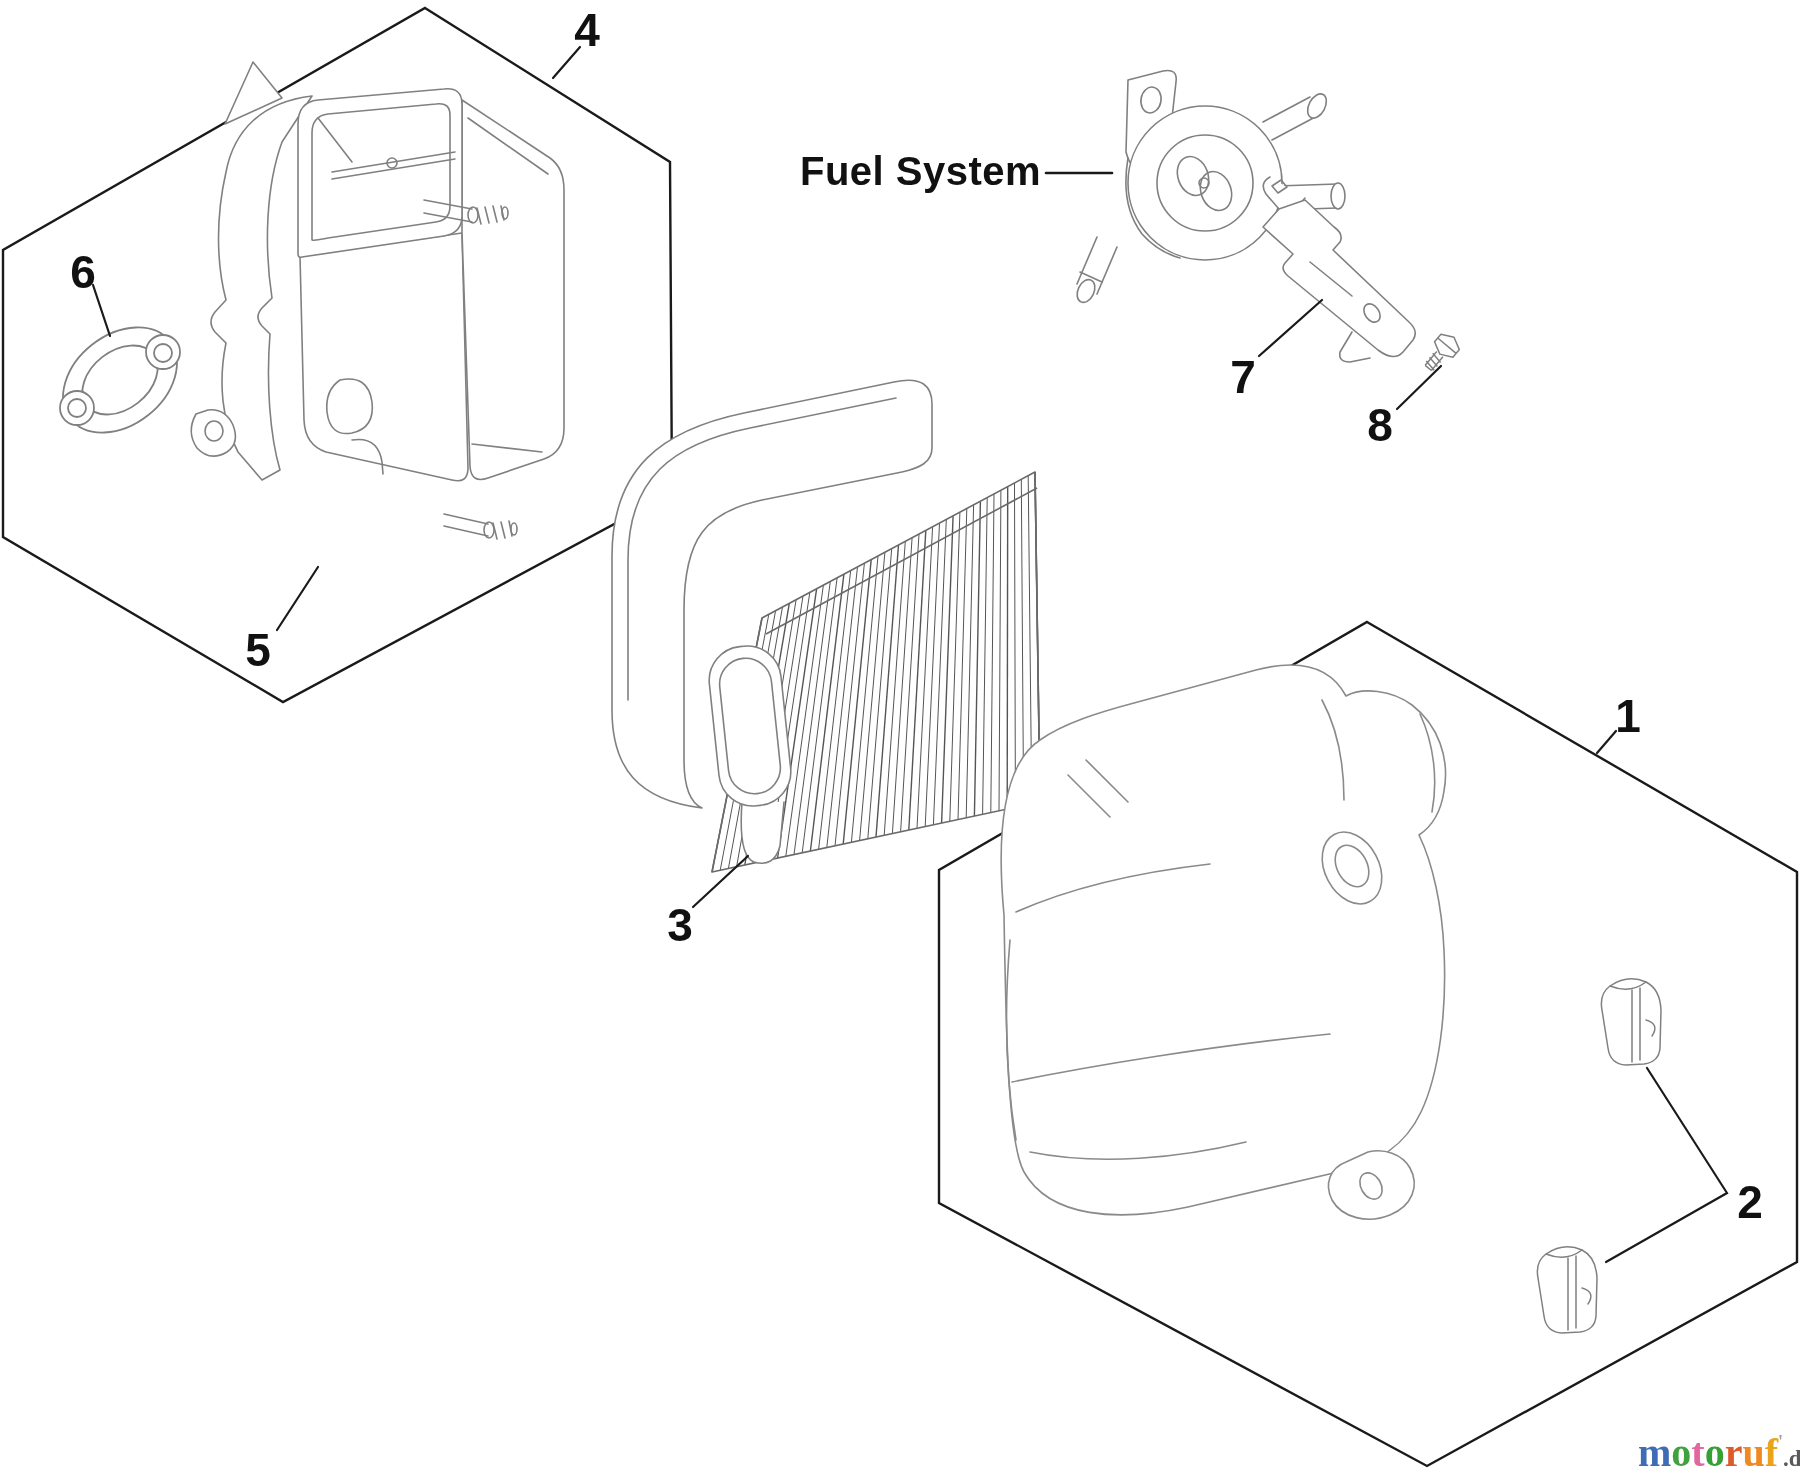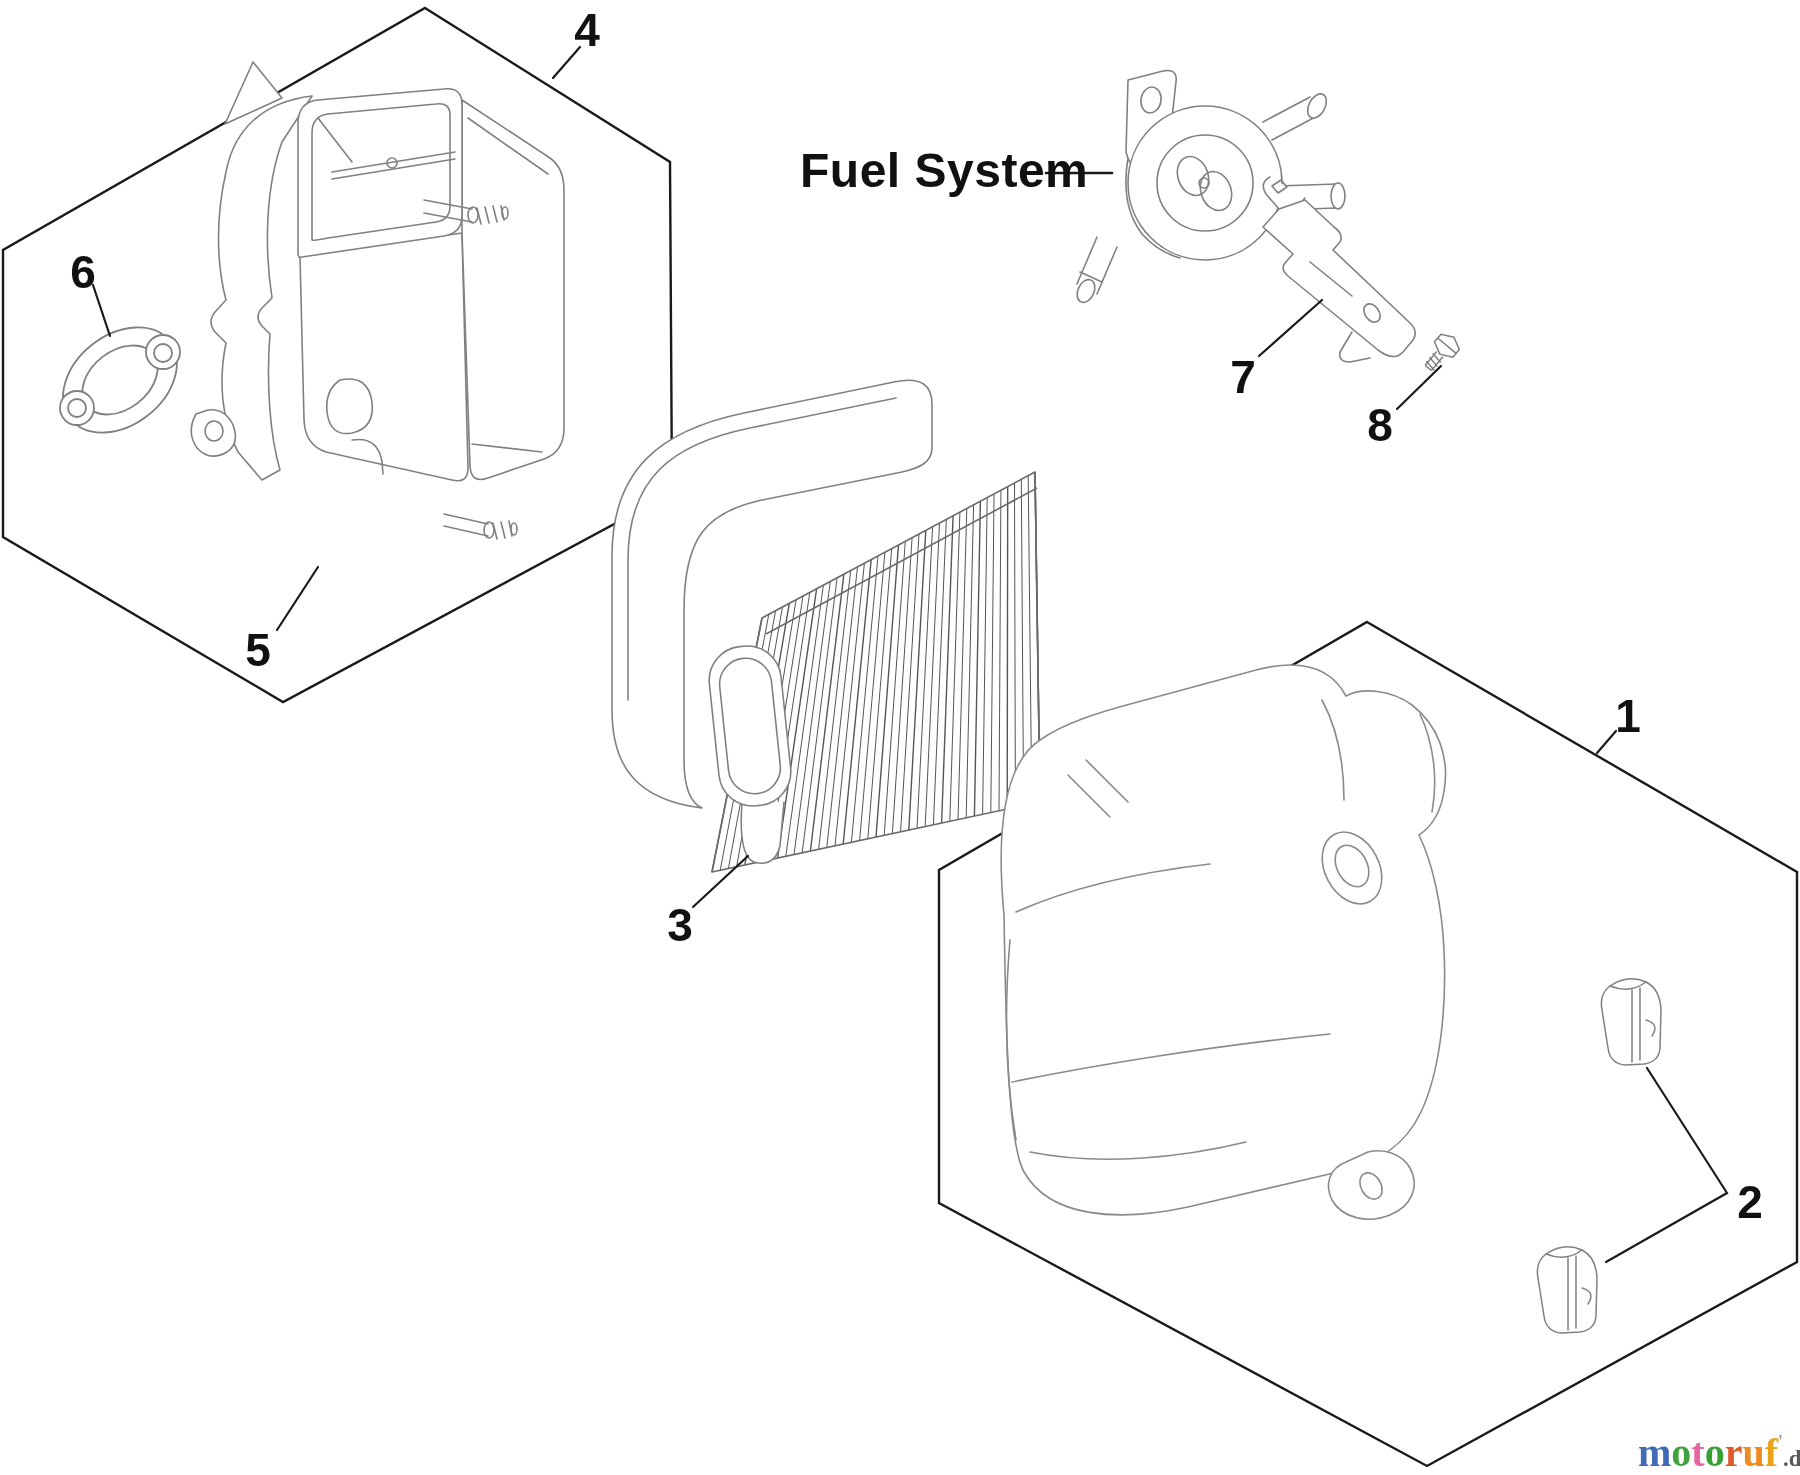--- a/index.html
+++ b/index.html
@@ -10,21 +10,21 @@
   .stage svg{position:absolute;left:0;top:0;}
   .callout{
     position:absolute;transform:translate(-50%,-50%);
     font-family:"Liberation Sans", sans-serif;
     font-size:46px;font-weight:bold;color:#111;line-height:1;
     user-select:none;
   }
   .fuel-label{
     position:absolute;left:800px;top:173px;transform:translateY(-54%);
     font-family:"Liberation Sans", sans-serif;
-    font-size:48px;font-weight:600;color:#111;line-height:1;letter-spacing:0.5px;
+    font-size:40px;font-weight:600;color:#111;line-height:1;letter-spacing:0.5px;
   }
   .watermark{
     position:absolute;left:1638px;top:1433px;line-height:1;white-space:nowrap;
     font-family:"Liberation Serif", serif;font-weight:bold;font-size:40px;
   }
   .watermark .ltr{display:inline-block;}
   .watermark .tick{font-size:18px;color:#9a9a9a;vertical-align:18px;}
   .watermark .suffix{font-size:23px;color:#5a5a5a;font-weight:bold;}
 </style>
 </head>

